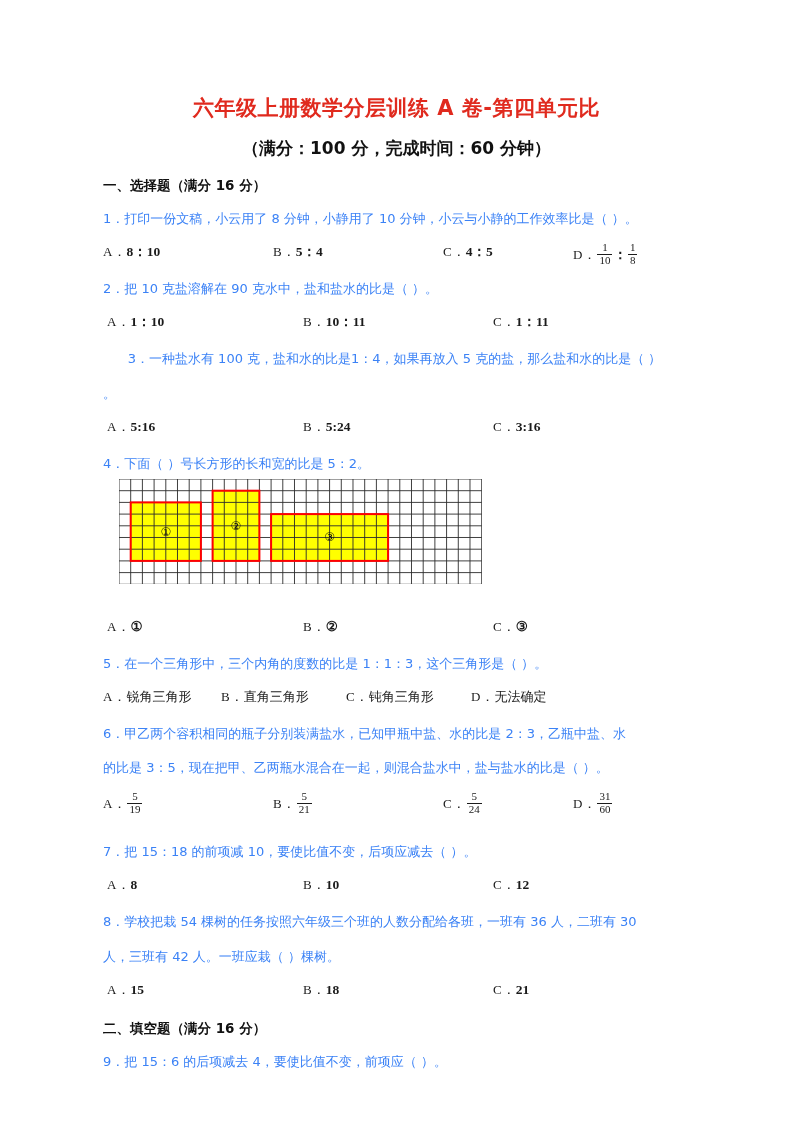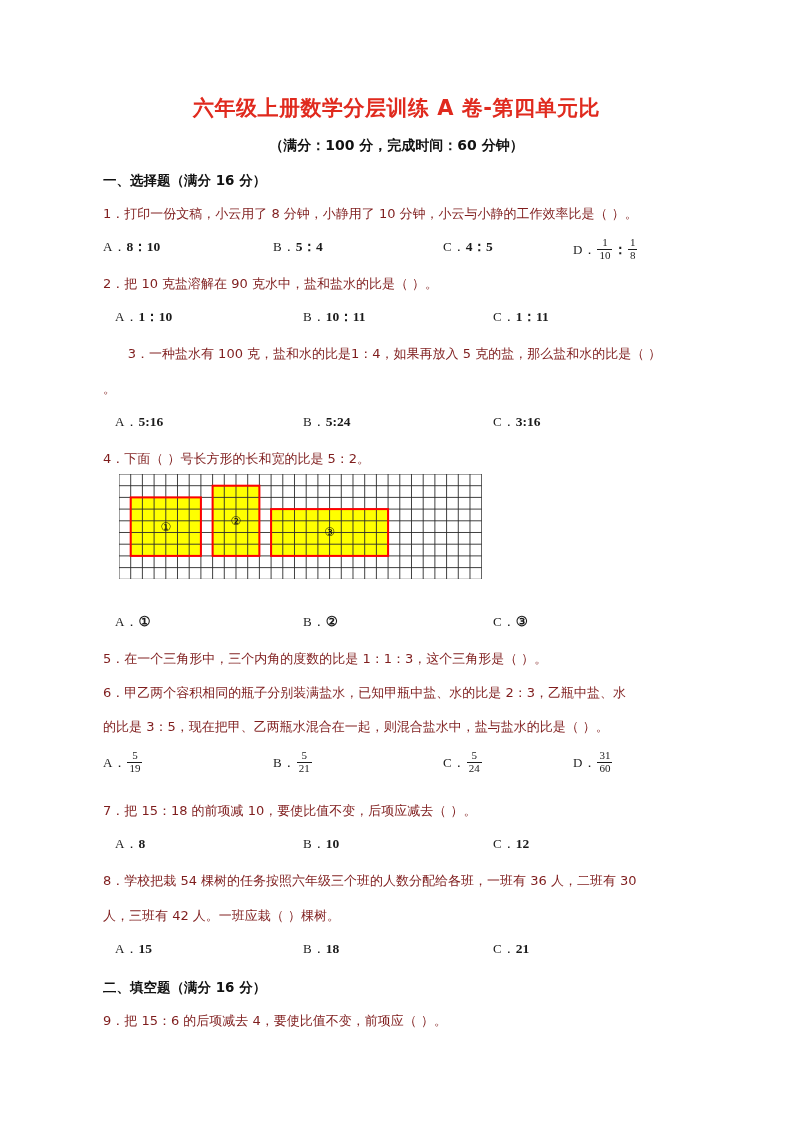--- a/index.html
+++ b/index.html
@@ -37,21 +37,21 @@
     font-size: 21px;
     letter-spacing: 0.5px;
     margin: 0;
     padding-top: 96px;
     line-height: 1.2;
     font-family: "DejaVu Sans", sans-serif;
   }
   .doc-subtitle {
     text-align: center;
     font-weight: bold;
-    font-size: 14px;
+    font-size: 17px;
     margin: 0;
     padding-top: 16px;
     font-family: "DejaVu Sans", sans-serif;
     color: #111;
   }
 
   
   .section-head {
     font-weight: bold;
     font-size: 13.5px;
@@ -61,21 +61,21 @@
     color: #111;
   }
 
   
   .q {
     font-size: 13px;
     line-height: 1.55;
     margin: 0;
     padding-top: 14px;
     font-family: "DejaVu Sans", sans-serif;
-    color: #7f1d1d;
+    color: #3b82f6;
     white-space: normal;
   }
   .q-narrow { width: 583px; text-align: center; }
 
   
   .opts {
     display: block;
     position: relative;
     height: 22px;
     padding-top: 14px;
@@ -100,21 +100,21 @@
     font-weight: bold;
   }
   .opt .cn { font-family: "DejaVu Sans", sans-serif; font-size: 13px; }
 
   
   .pA { left: 0px; }
   .pB { left: 170px; }
   .pC { left: 340px; }
   .pD { left: 470px; }
 
-  .pA2 { left: 12px; }
+  .pA2 { left: 4px; }
   .pB2 { left: 200px; }
   .pC2 { left: 390px; }
 
   .pA3 { left: 0px; }
   .pB3 { left: 118px; }
   .pC3 { left: 243px; }
   .pD3 { left: 368px; }
 
   
   .frac {
@@ -268,20 +268,34 @@
       </span>
       <span class="opt pB2">
         <span class="lbl">B．</span><span class="val">②</span>
       </span>
       <span class="opt pC2">
         <span class="lbl">C．</span><span class="val">③</span>
       </span>
     </div>
 
     <div class="q">5．在一个三角形中，三个内角的度数的比是 1：1：3，这个三角形是（      ）。</div>
+    <div class="opts">
+      <span class="opt pA3">
+        <span class="lbl">A．</span><span class="cn">锐角三角形</span>
+      </span>
+      <span class="opt pB3">
+        <span class="lbl">B．</span><span class="cn">直角三角形</span>
+      </span>
+      <span class="opt pC3">
+        <span class="lbl">C．</span><span class="cn">钝角三角形</span>
+      </span>
+      <span class="opt pD3">
+        <span class="lbl">D．</span><span class="cn">无法确定</span>
+      </span>
+    </div>
 
     <div class="q">6．甲乙两个容积相同的瓶子分别装满盐水，已知甲瓶中盐、水的比是 2：3，乙瓶中盐、水</div>
     <div class="q">的比是 3：5，现在把甲、乙两瓶水混合在一起，则混合盐水中，盐与盐水的比是（      ）。</div>
     <div class="opts tall">
       <span class="opt pA">
         <span class="lbl">A．</span><span class="frac"><span class="num">5</span><span class="den">19</span></span>
       </span>
       <span class="opt pB">
         <span class="lbl">B．</span><span class="frac"><span class="num">5</span><span class="den">21</span></span>
       </span>

